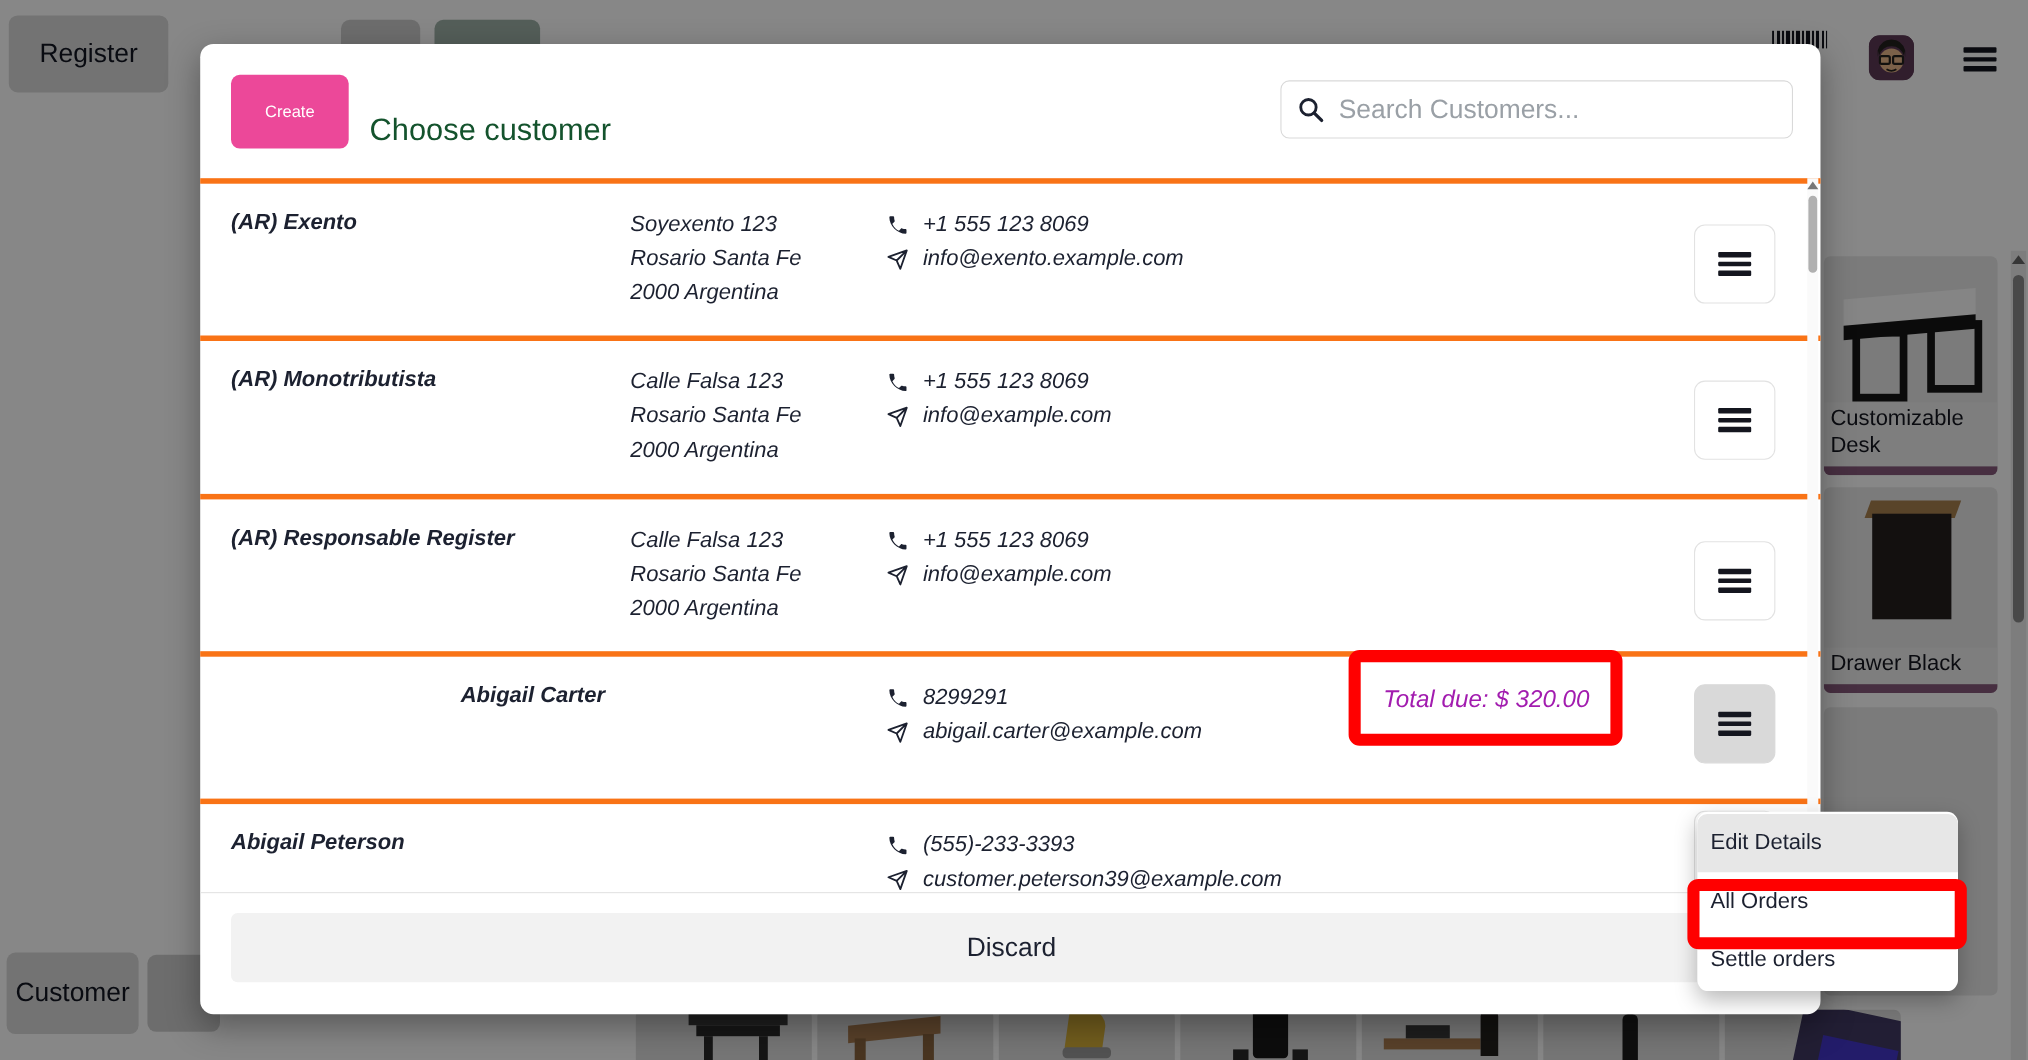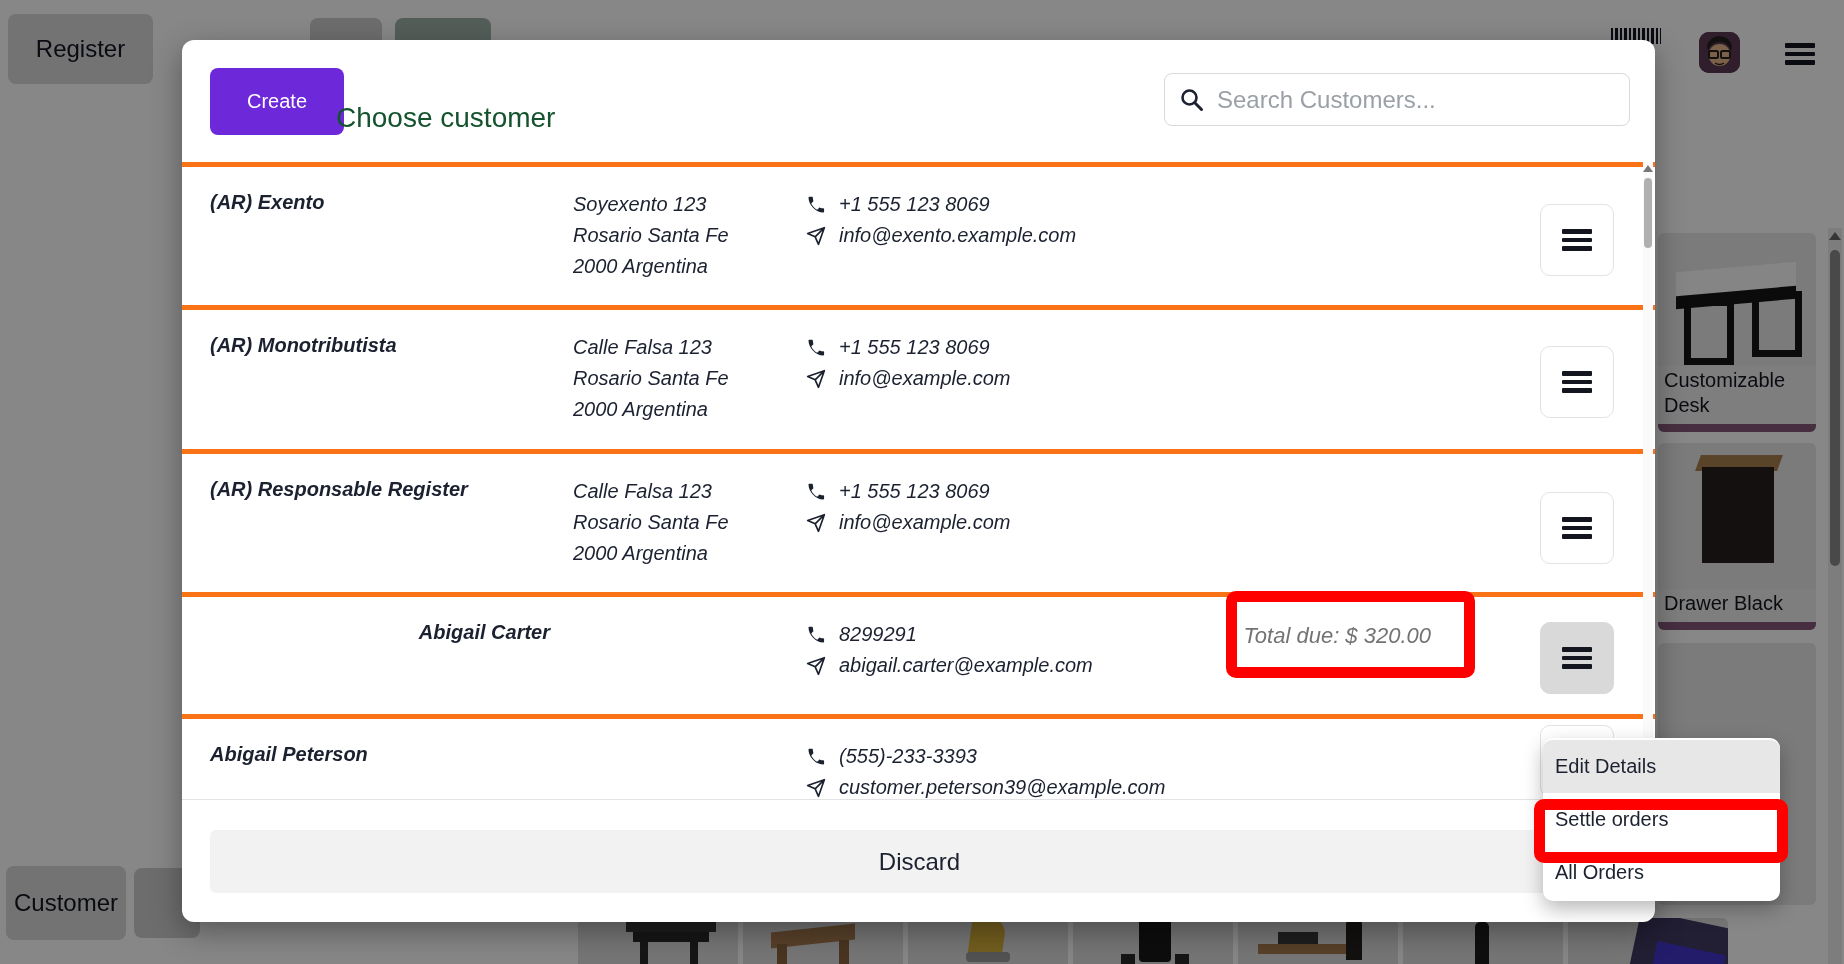--- a/index.html
+++ b/index.html
@@ -30,37 +30,37 @@
   .page-scroll .thumb{position:absolute;left:2px;top:22px;width:10px;height:316px;background:#8a8a8a;border-radius:6px;cursor:pointer;}
   .scroll-arrow{position:absolute;left:1px;top:4px;width:0;height:0;border-left:6px solid transparent;border-right:6px solid transparent;border-bottom:8px solid #666;}
   
   .bcard{position:absolute;top:918px;width:160px;height:46px;background:#dfdfdf;border-radius:6px 6px 0 0;overflow:hidden;}
   .sil{position:absolute;}
   
   .dim{position:absolute;inset:0;background:rgba(0,0,0,0.47);z-index:1;}
   
   .modal{position:absolute;left:182px;top:40px;width:1473px;height:882px;background:#fff;border-radius:12px;
          box-shadow:0 10px 30px rgba(0,0,0,.35);z-index:2;}
-  .create-btn{position:absolute;left:28px;top:28px;width:134px;height:67px;border:none;border-radius:8px;
-              background:#6d28d9;color:#fff;font-size:20px;font-family:inherit;cursor:pointer;}
+  .create-btn{position:absolute;left:28px;top:28px;width:107px;height:67px;border:none;border-radius:8px;
+              background:#ec4899;color:#fff;font-size:15px;font-family:inherit;cursor:pointer;}
   .modal-title{position:absolute;left:154px;top:62px;font-size:28px;color:#14532d;}
   .searchbox{position:absolute;right:25px;top:33px;width:466px;height:53px;border:1px solid #d9d9d9;border-radius:8px;
              display:flex;align-items:center;background:#fff;box-sizing:border-box;}
   .searchbox svg{margin:0 10px 0 14px;flex:0 0 auto;}
   .searchbox input{border:none;outline:none;flex:1;font-size:24px;font-family:inherit;color:#1c2130;background:transparent;}
   .searchbox input::placeholder{color:#9aa0a6;}
   
   .clist{position:absolute;left:0;right:0;top:122px;border-bottom:1px solid #e3e3e3;}
   .crow{position:relative;border-top:5px solid #f97316;box-sizing:border-box;overflow:hidden;cursor:pointer;font-style:italic;}
   .cname{position:absolute;left:28px;top:24px;width:340px;font-size:20px;font-weight:bold;color:#1c2130;}
   .caddr{position:absolute;left:391px;top:22px;width:210px;font-size:20px;line-height:31px;color:#1c2130;}
   .ccontact{position:absolute;left:624px;top:22px;font-size:20px;line-height:31px;color:#1c2130;}
   .cline{display:flex;align-items:center;gap:13px;height:31px;}
   .cline svg{flex:0 0 auto;}
-  .cdue{position:absolute;right:224px;top:26px;font-size:22px;color:#737373;white-space:nowrap;}
+  .cdue{position:absolute;right:210px;top:26px;font-size:22px;color:#a21caf;white-space:nowrap;}
   .mbtn{position:absolute;right:41px;width:72px;height:70px;background:#fff;border:1px solid #e2e2e2;border-radius:10px;
         display:flex;align-items:center;justify-content:center;cursor:pointer;}
   .mbtn.active{background:#d9d9d9;border-color:#d9d9d9;}
   .bars{width:30px;}
   .discard-btn{position:absolute;left:28px;right:26px;top:790px;height:63px;background:#f2f2f2;border:none;border-radius:6px;
                font-size:24px;color:#1c2130;font-family:inherit;cursor:pointer;}
   
   .modal-scroll{position:absolute;right:2px;top:122px;width:10px;height:648px;background:#fafafa;}
   .modal-scroll .thumb{position:absolute;left:1px;top:16px;width:8px;height:70px;background:#b0b0b0;border-radius:5px;cursor:pointer;}
   .modal-scroll .up{position:absolute;left:0;top:3px;width:0;height:0;border-left:5px solid transparent;border-right:5px solid transparent;border-bottom:7px solid #777;}
@@ -278,21 +278,21 @@
           </div>
           <div class="cdue">Total due: $ 320.00</div>
           <div class="mbtn active" style="top: 25px;">
             <div class="bars">
               <i></i>
               <i></i>
               <i></i>
             </div>
           </div>
         </div>
-        <div class="crow" style="height: 85px;">
+        <div class="crow" style="height: 85px; margin-top: 12px;">
           <div class="cname">Abigail Peterson</div>
           <div class="ccontact">
             <div class="cline">
               <svg width="20" height="20" viewBox="0 0 24 24">
                 <path fill="#1c2130" d="M6.6 10.8c1.5 3 3.9 5.4 6.9 6.9l2.3-2.3c.3-.3.7-.4 1.1-.2 1.2.4 2.5.6 3.8.6.6 0 1 .4 1 1V20c0 .6-.4 1-1 1C11.8 21 3 12.2 3 3c0-.6.4-1 1-1h3.2c.6 0 1 .4 1 1 0 1.3.2 2.6.6 3.8.1.4 0 .8-.2 1.1l-2.3 2.3z"></path>
               </svg>
               <span>(555)-233-3393</span>
             </div>
             <div class="cline">
               <svg width="20" height="20" viewBox="0 0 24 24">
@@ -314,20 +314,20 @@
     <button class="discard-btn">Discard</button>
 
     <div class="modal-scroll">
       <div class="up"></div>
       <div class="thumb"></div>
     </div>
   </div>
 
   <div class="dropdown">
       <div class="ditem hl">Edit Details</div>
+      <div class="ditem">All Orders</div>
       <div class="ditem">Settle orders</div>
-      <div class="ditem">All Orders</div>
     </div>
 
   <div class="redbox" style="left:1226px;top:591px;width:227px;height:65px;"></div>
   <div class="redbox" style="left:1534px;top:799px;width:232px;height:42px;"></div>
 
 </div>
 
 </body></html>

